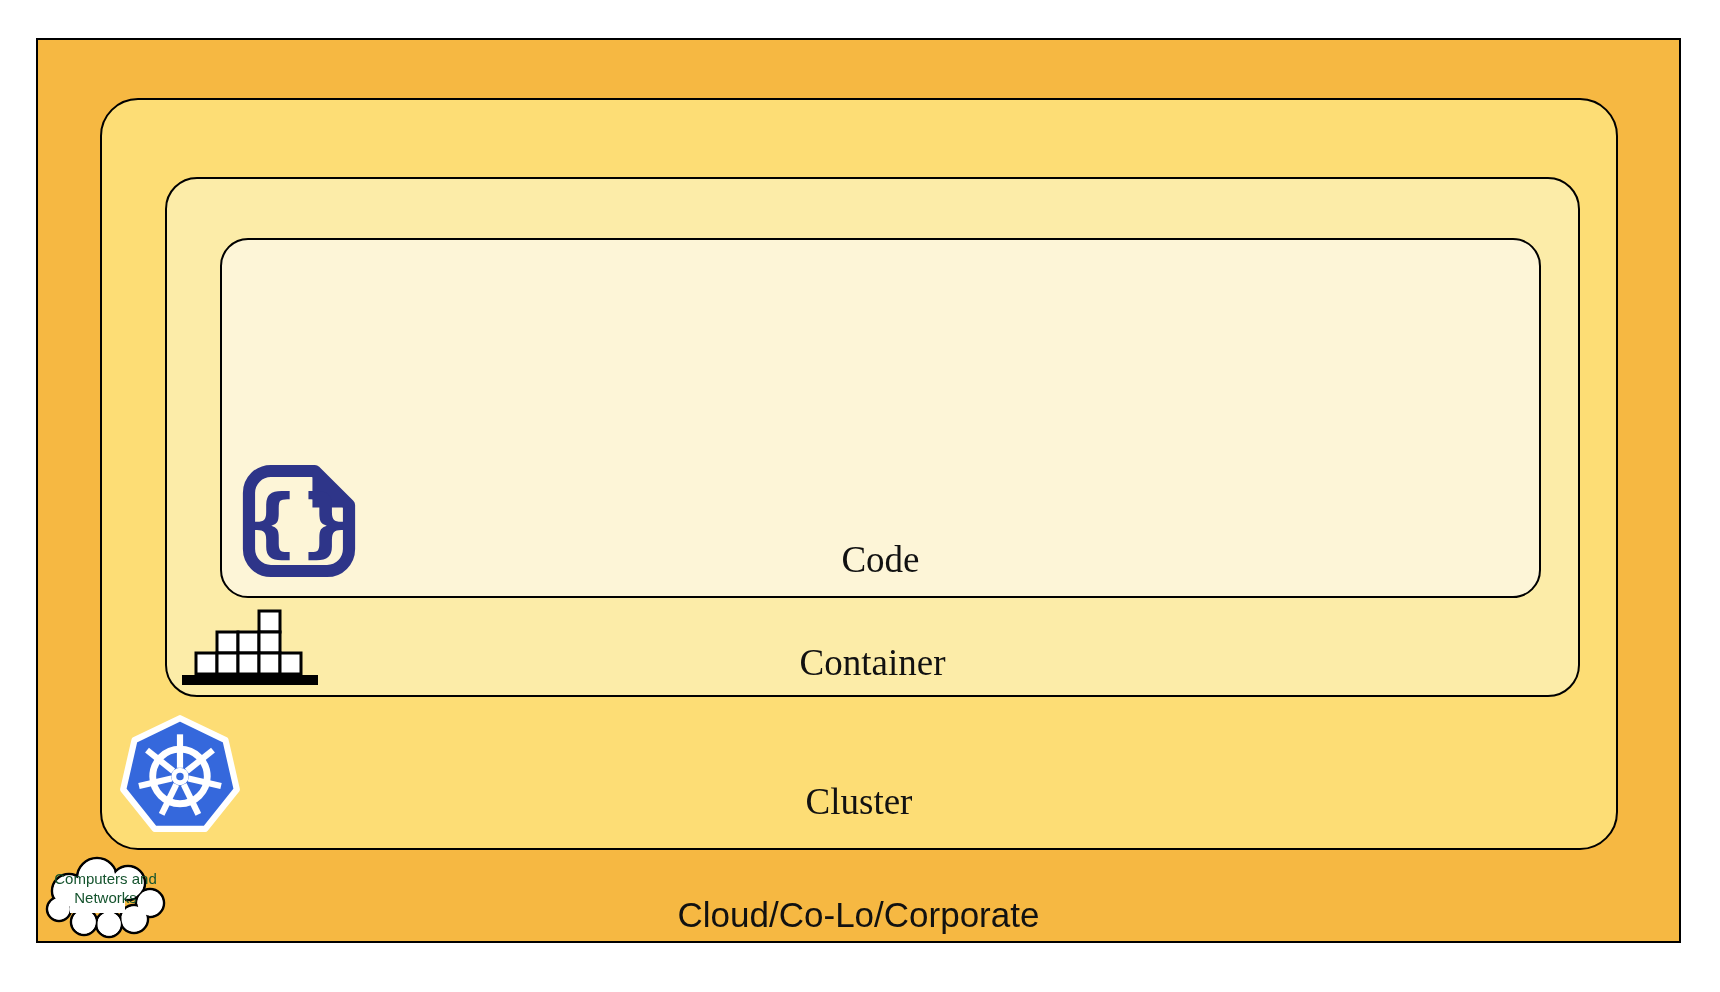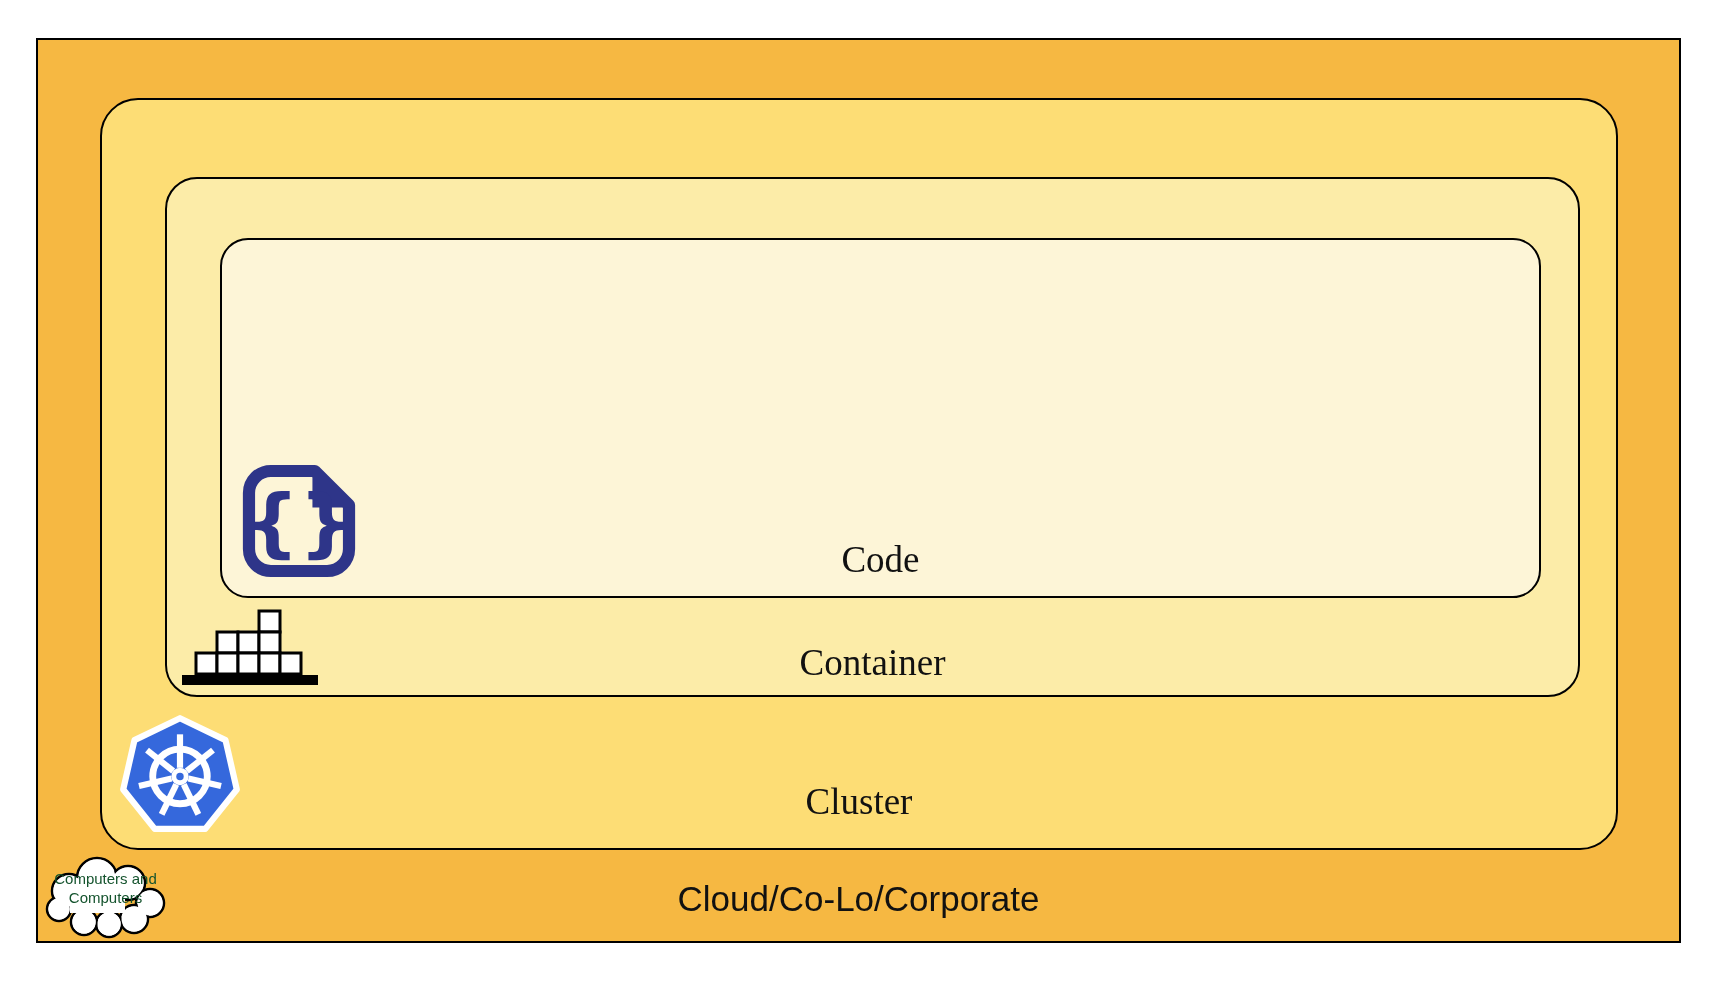--- a/index.html
+++ b/index.html
@@ -47,21 +47,21 @@
     line-height: 40px;
     color: var(--text, #111);
     white-space: nowrap;
     font-family: Liberation Serif, serif;
   }
   .code-label      { bottom: 16px; }
   .container-label { bottom: 12px; margin-top: 44px; }
   .cluster-label   { bottom: 26px; }
 
   .dc-label {
-    position: absolute; left: 0; right: 0; bottom: 22px;
+    position: absolute; left: 0; right: 0; bottom: 6px;
     text-align: center;
     font-size: 35px;
     line-height: 41px;
     color: var(--text, #111);
   }
 
   .code-icon  { position: absolute; left: 14px; bottom: 14px; width: 126px; height: 122px; }
   .stack-icon { position: absolute; left: 15px; bottom: 10px; width: 136px; height: 76px; }
   .k8s-icon   { position: absolute; left: 16px; bottom: 12px; width: 124px; height: 124px; }
 
@@ -162,18 +162,18 @@
         <circle class="cloud-bump-fill" cx="86" cy="32" r="15.5"></circle>
         <circle class="cloud-bump-fill" cx="108" cy="52" r="12.5"></circle>
         <circle class="cloud-bump-fill" cx="92" cy="68" r="12.5"></circle>
         <circle class="cloud-bump-fill" cx="67" cy="73" r="11.5"></circle>
         <circle class="cloud-bump-fill" cx="42" cy="71" r="11.5"></circle>
         <circle class="cloud-bump-fill" cx="17" cy="58" r="10.5"></circle>
         <rect class="cloud-bump-fill" x="28" y="32" width="55" height="30"></rect>
       </svg>
       <div class="cloud-text">
         <div>Computers and</div>
-        <div>Computers</div>
+        <div>Networks</div>
       </div>
     </div>
 
   </div>
 </div>
 
 </body></html>

